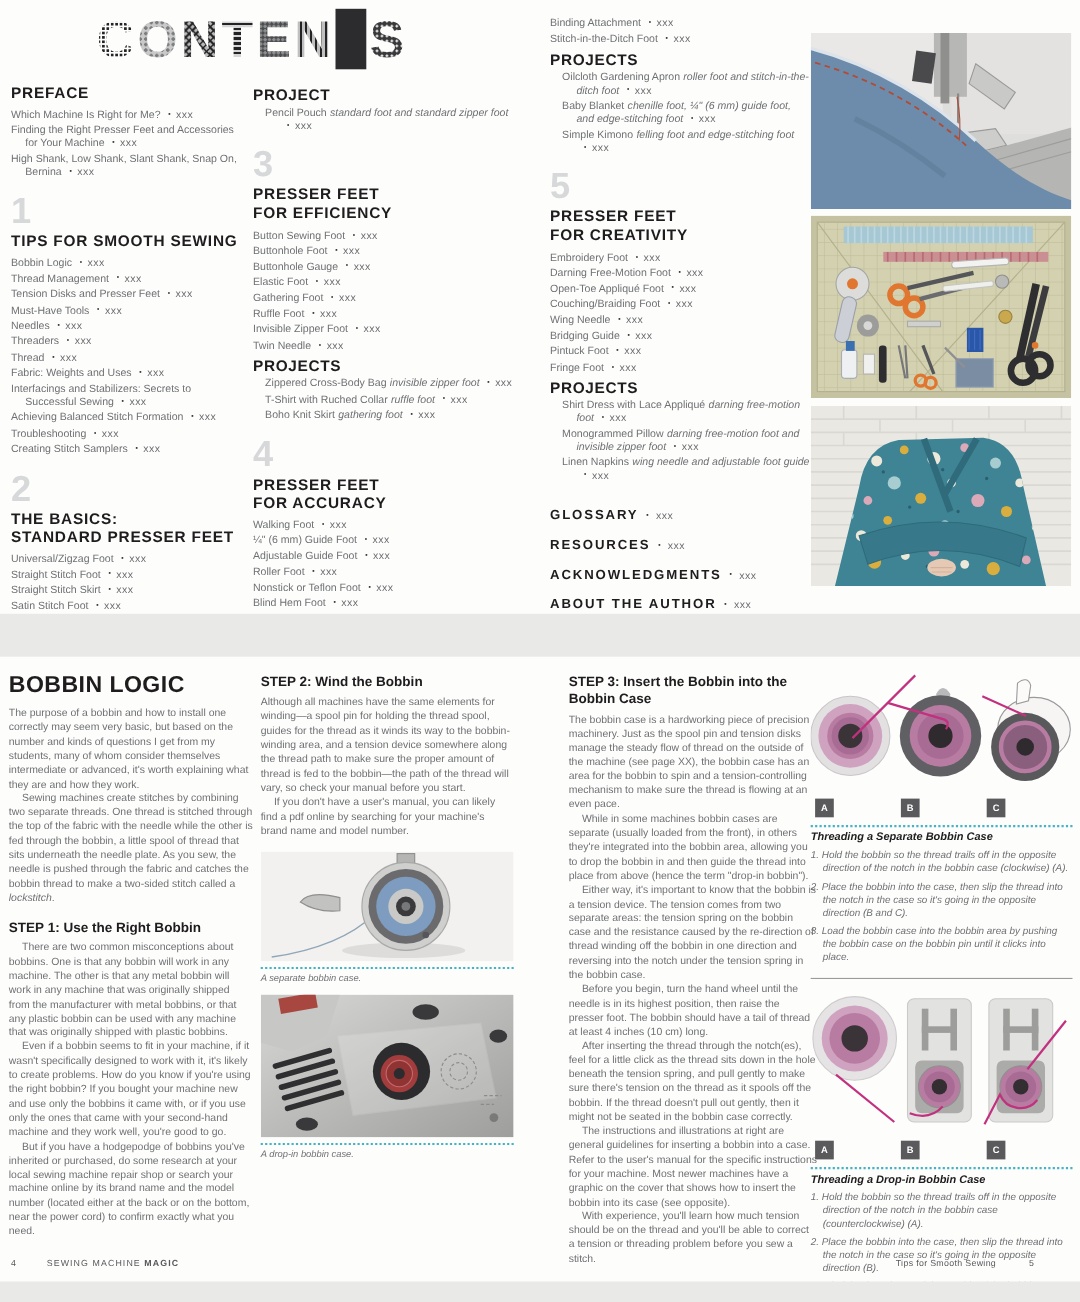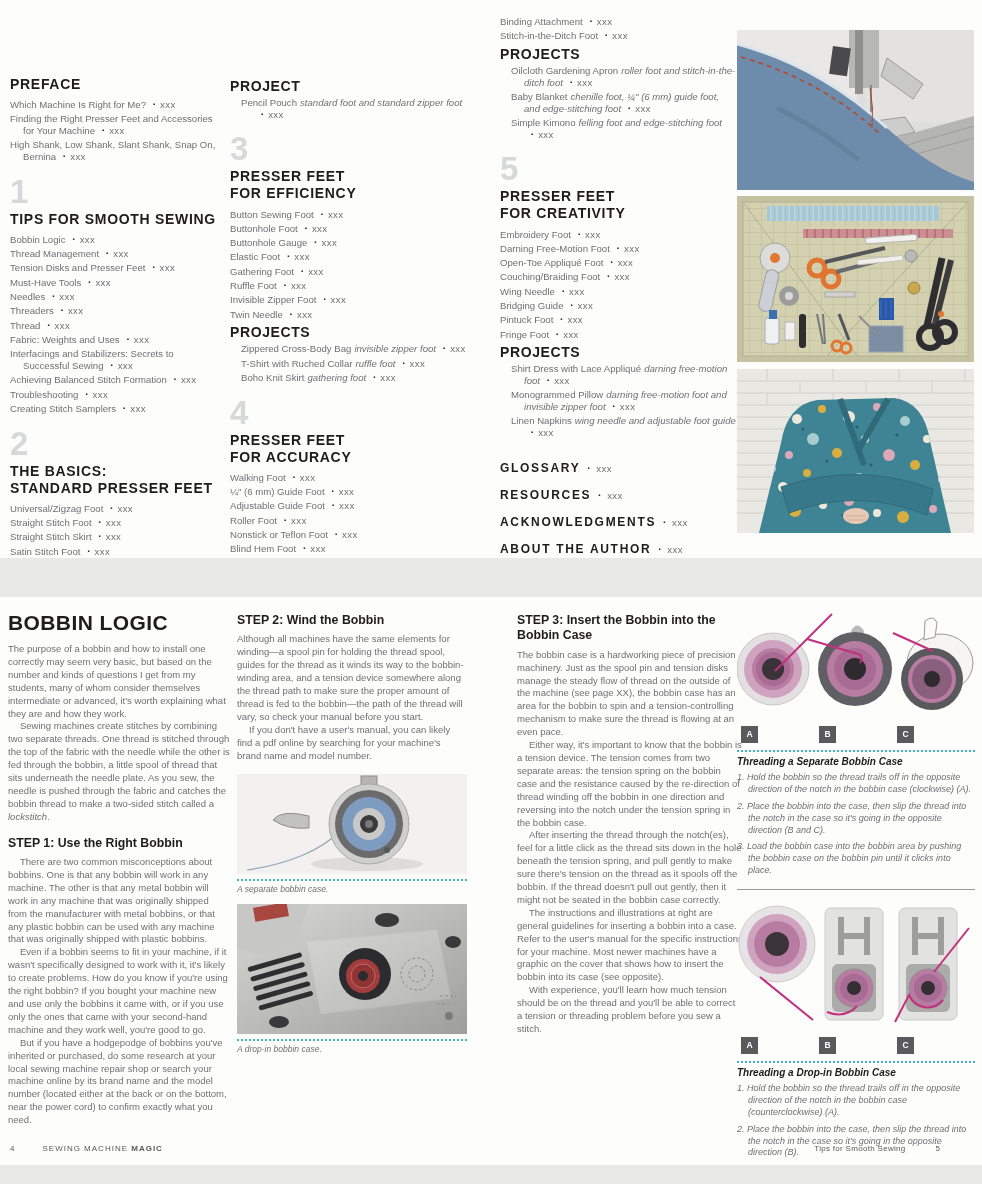--- a/index.html
+++ b/index.html
@@ -96,20 +96,21 @@
   .footer-right{position:absolute;right:42px;bottom:12px;font-size:8px;color:#58595b;}
   .footer-right .chap{margin-right:30px;letter-spacing:.3px;}
 </style>
 </head>
 <body>
 
 <div class="page">
 
   <section class="sheet sheet-top">
 
+    <div class="contents-title"><span class="ct-letter pat-a">C</span><span class="ct-letter pat-b">O</span><span class="ct-letter pat-c">N</span><span class="ct-letter pat-d">T</span><span class="ct-letter pat-e">E</span><span class="ct-letter pat-f">N</span><span class="ct-letter pat-g">T</span><span class="ct-letter pat-h">S</span></div>
 
     <div class="toc-col col-1">
       <h2 class="toc-heading">PREFACE</h2>
       <div>
           <div class="entry"><span class="e-label">Which Machine Is Right for Me?</span><span class="e-bullet">▪</span><span class="e-page">xxx</span></div>
           <div class="entry"><span class="e-label">Finding the Right Presser Feet and Accessories for Your Machine</span><span class="e-bullet">▪</span><span class="e-page">xxx</span></div>
           <div class="entry"><span class="e-label">High Shank, Low Shank, Slant Shank, Snap On, Bernina</span><span class="e-bullet">▪</span><span class="e-page">xxx</span></div>
         </div>
 
       <div class="toc-num">1</div>
@@ -421,21 +422,23 @@
       </figure>
       <div class="dotted"></div>
       <div class="caption">A drop-in bobbin case.</div>
     </div>
 
     <div class="art-col a-col3">
       <h3 class="step-heading mt0 pre">STEP 3: Insert the Bobbin into the
 Bobbin Case</h3>
       <div class="paras">
           <p class="body-p">The bobbin case is a hardworking piece of precision machinery. Just as the spool pin and tension disks manage the steady flow of thread on the outside of the machine (see page XX), the bobbin case has an area for the bobbin to spin and a tension-controlling mechanism to make sure the thread is flowing at an even pace.</p>
+          <p class="body-p">While in some machines bobbin cases are separate (usually loaded from the front), in others they're integrated into the bobbin area, allowing you to drop the bobbin in and then guide the thread into place from above (hence the term "drop-in bobbin").</p>
           <p class="body-p">Either way, it's important to know that the bobbin is a tension device. The tension comes from two separate areas: the tension spring on the bobbin case and the resistance caused by the re-direction of thread winding off the bobbin in one direction and reversing into the notch under the tension spring in the bobbin case.</p>
+          <p class="body-p">Before you begin, turn the hand wheel until the needle is in its highest position, then raise the presser foot. The bobbin should have a tail of thread at least 4 inches (10 cm) long.</p>
           <p class="body-p">After inserting the thread through the notch(es), feel for a little click as the thread sits down in the hole beneath the tension spring, and pull gently to make sure there's tension on the thread as it spools off the bobbin. If the thread doesn't pull out gently, then it might not be seated in the bobbin case correctly.</p>
           <p class="body-p">The instructions and illustrations at right are general guidelines for inserting a bobbin into a case. Refer to the user's manual for the specific instructions for your machine. Most newer machines have a graphic on the cover that shows how to insert the bobbin into its case (see opposite).</p>
           <p class="body-p">With experience, you'll learn how much tension should be on the thread and you'll be able to correct a tension or threading problem before you sew a stitch.</p>
         </div>
     </div>
 
     <div class="art-col sb-col">
 
       <figure class="diagram">
         <svg viewBox="0 0 238 110">

